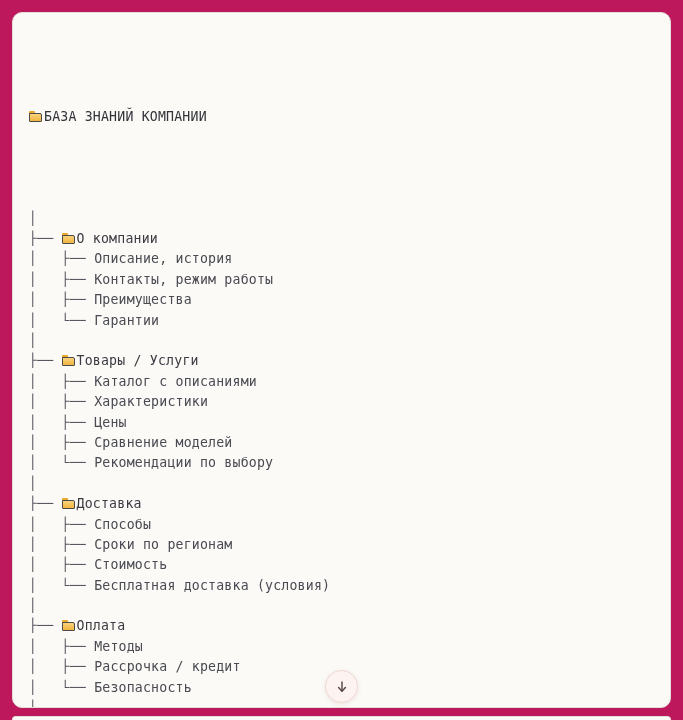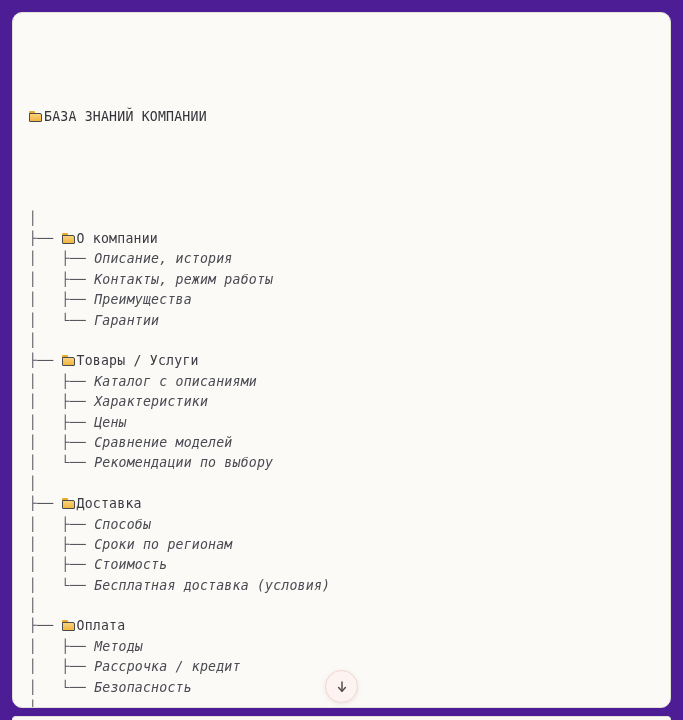--- a/index.html
+++ b/index.html
@@ -11,21 +11,21 @@
     background: #f5f3ee;
   }
   body {
     font-family: "DejaVu Sans Mono", "Liberation Mono", monospace;
   }
 
   #app {
     position: relative;
     width: 683px;
     height: 720px;
-    background: #4c1d95;
+    background: #be185d;
   }
 
   
   .card {
     position: absolute;
     left: 12px;
     top: 12px;
     width: 659px;
     height: 696px;
     box-sizing: border-box;
@@ -104,21 +104,20 @@
     color: #3c3c42;
   }
   .label.root {
     color: #33333a;
   }
   .label.folder {
     color: #3b3b42;
   }
   .label.leaf {
     color: #4a4a52;
-    font-style: italic;
   }
 
   
   .scroll-fab {
     position: absolute;
     left: 325px;
     top: 670px;
     width: 31px;
     height: 31px;
     border-radius: 50%;

